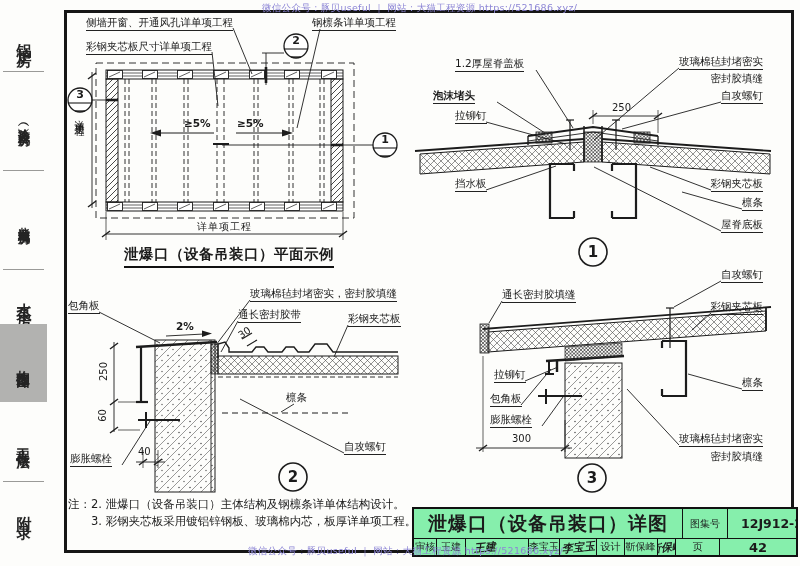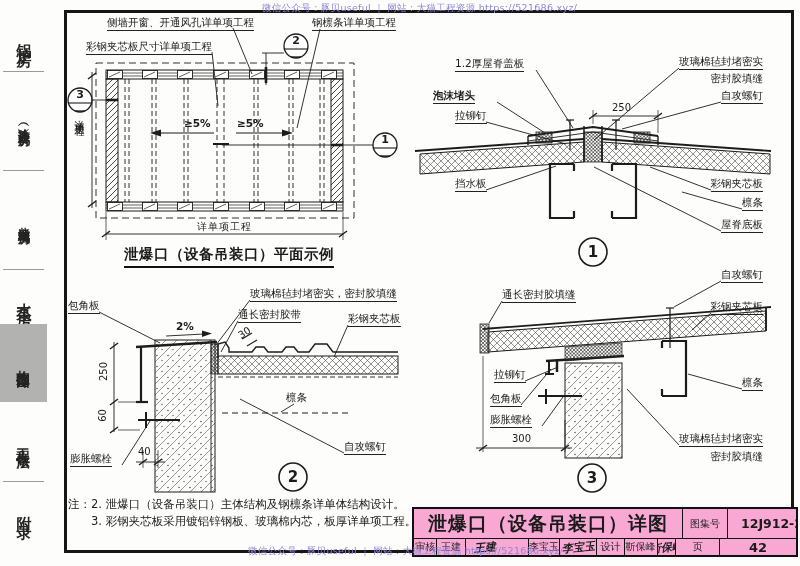--- a/index.html
+++ b/index.html
@@ -27,21 +27,21 @@
   .rot90{transform:rotate(-90deg);transform-origin:center;}
   .bnum{position:absolute;width:24px;text-align:center;font-size:11px;font-weight:bold;z-index:6;}
   .cnum{position:absolute;width:28px;text-align:center;font-size:15px;font-weight:bold;z-index:6;}
   .plan-title{position:absolute;left:124px;top:245px;font-size:14.5px;font-weight:bold;letter-spacing:.5px;
               border-bottom:2px solid #111;padding-bottom:2px;z-index:5;}
   
   .notes{position:absolute;left:68px;top:496px;z-index:5;font-size:11.5px;line-height:16.5px;display:flex;}
   .notes .prefix{flex:0 0 auto;}
   
   .tblock{position:absolute;left:412px;top:507px;width:382px;height:46px;border:2.5px solid #111;
-          box-sizing:content-box;background:#f9a8d4;z-index:5;}
+          box-sizing:content-box;background:#86efac;z-index:5;}
   .tb-row{display:flex;}
   .tb-cell{box-sizing:border-box;border-left:1.4px solid #111;display:flex;align-items:center;
            justify-content:center;overflow:hidden;white-space:nowrap;}
   .tb-cell:first-child{border-left:none;}
   .tb-top .tb-cell{height:30px;border-bottom:1.4px solid #111;}
   .tb-bot .tb-cell{height:16px;}
   .tb-title{font-size:19px;font-weight:bold;letter-spacing:1px;}
   .tb-small{font-size:10px;}
   .tb-no{font-size:12.5px;font-weight:600;padding-left:20px;}
   .tb-page{font-size:13px;font-weight:600;}
@@ -324,21 +324,21 @@
         <line x1="711" y1="313" x2="692" y2="330"></line>
         <line x1="525" y1="381" x2="558" y2="367"></line>
         <line x1="521" y1="405" x2="551" y2="369"></line>
         <line x1="542" y1="426" x2="563" y2="397"></line>
         <line x1="742" y1="389" x2="688" y2="374"></line>
         <line x1="679" y1="445" x2="627" y2="389"></line>
       </g>
     </g>
   </svg>
 
-  <div class="lbl ul" style="left:86px;top:16px;margin-left:21px;">侧墙开窗、开通风孔详单项工程</div>
+  <div class="lbl ul" style="left:86px;top:16px;">侧墙开窗、开通风孔详单项工程</div>
   <div class="lbl ul" style="left:86px;top:40px;">彩钢夹芯板尺寸详单项工程</div>
   <div class="lbl ul" style="left:312px;top:16px;">钢檩条详单项工程</div>
   <div class="lbl" style="left:184px;top:117px;font-weight:600;">≥5%</div>
   <div class="lbl" style="left:237px;top:117px;font-weight:600;">≥5%</div>
   <div class="dim vtext" style="left:72px;top:112px;">详单项工程</div>
   <div class="dim" style="left:197px;top:220px;letter-spacing:1px;">详单项工程</div>
   <div class="bnum" style="left:284px;top:34px;">2</div>
   <div class="bnum" style="left:68px;top:88px;">3</div>
   <div class="bnum" style="left:373px;top:133px;">1</div>
   <div class="plan-title">泄爆口（设备吊装口）平面示例</div>

